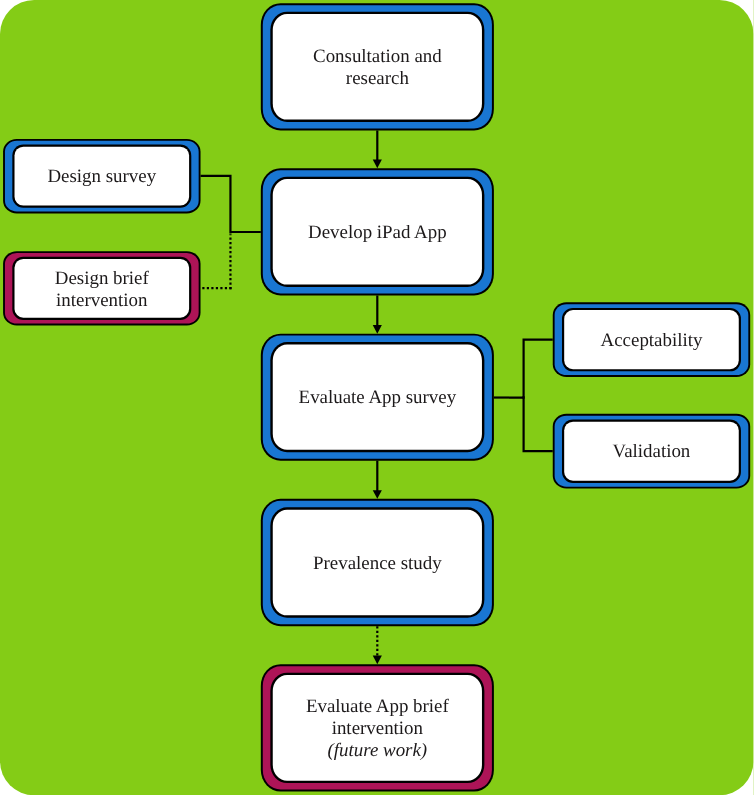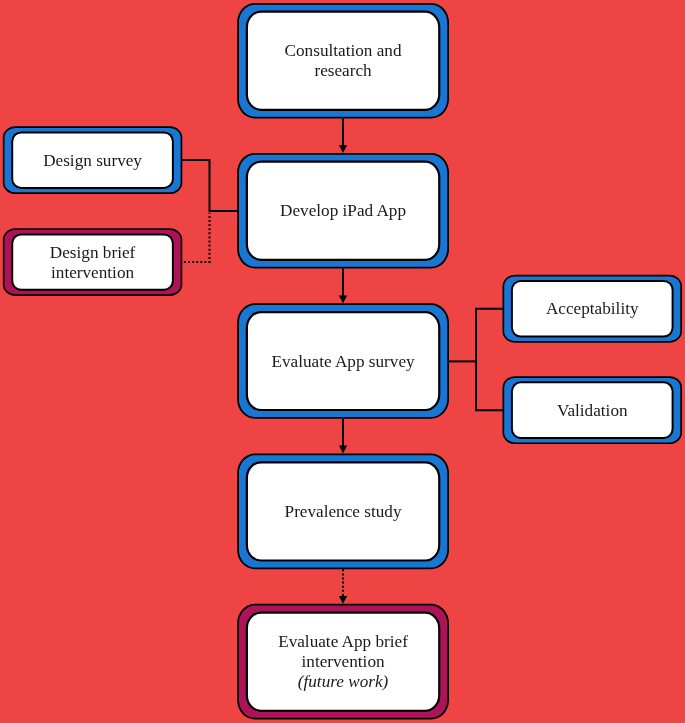--- a/index.html
+++ b/index.html
@@ -1,20 +1,20 @@
 <!DOCTYPE html>
 <html><head>
 <meta charset="utf-8">
 <title>Study workflow flowchart</title>
 <style>
   html, body { margin:0; padding:0; background:#ffffff; }
   body { width:685px; height:723px; overflow:hidden;
          font-family:"Liberation Serif", serif; }
   #stage { position:relative; width:685px; height:723px;
-           background:#ef4444; overflow:hidden; }
+           background:#84cc16; overflow:hidden;border-radius:31px; }
   #chart { display:block; }
   text.node-label { font-family:"Liberation Serif", serif; font-size:17.2px;
                     fill:#1c191a; text-anchor:middle; }
   text.node-label tspan.italic { font-style:italic; }
 </style>
 </head>
 <body>
 
 <div id="stage">
   <svg id="chart" width="685" height="723" viewBox="0 0 685 723" xmlns="http://www.w3.org/2000/svg">

